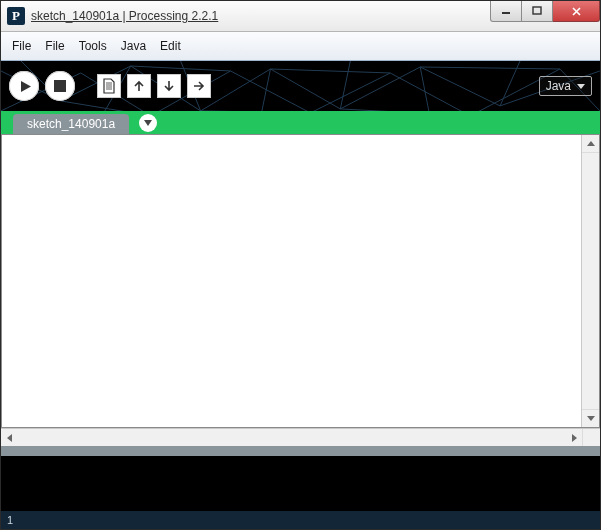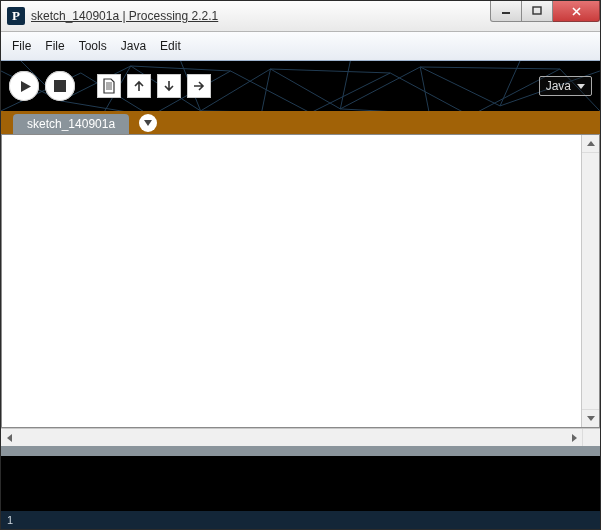--- a/index.html
+++ b/index.html
@@ -24,21 +24,21 @@
   .tb-group{position:relative;display:flex;align-items:center;gap:6px;z-index:2;}
   .tb-round{width:30px;height:30px;border-radius:50%;background:#fff;display:flex;align-items:center;justify-content:center;box-shadow:inset 0 0 0 1px #ccc;}
   .tb-round.stop::after{content:"";width:12px;height:12px;background:#333;}
   .tb-round.play svg{margin-left:2px;}
   .tb-gap{width:10px;}
   .tb-sq{width:24px;height:24px;background:#fff;display:flex;align-items:center;justify-content:center;box-shadow:inset 0 0 0 1px #ccc;}
   .tb-right{margin-left:auto;position:relative;z-index:2;}
   .mode-btn{color:#ddd;border:1px solid #aaa;background:rgba(30,30,30,.3);padding:2px 6px;display:flex;align-items:center;gap:6px;border-radius:2px;}
   .mode-btn .tri{width:0;height:0;border-left:4px solid transparent;border-right:4px solid transparent;border-top:5px solid #ddd;}
   
-  .tabstrip{height:23px;background:#a16207;display:flex;align-items:flex-end;padding:0 0 0 12px;position:relative;}
+  .tabstrip{height:23px;background:#22c55e;display:flex;align-items:flex-end;padding:0 0 0 12px;position:relative;}
   .tab{background:#8a949b;color:#fff;padding:3px 14px;border-top-left-radius:4px;border-top-right-radius:4px;font-size:12px;position:relative;top:0;}
   .tab-arrow{width:18px;height:18px;border-radius:50%;background:#fff;margin-left:10px;margin-bottom:2px;display:flex;align-items:center;justify-content:center;}
   .tab-arrow .tri{width:0;height:0;border-left:4px solid transparent;border-right:4px solid transparent;border-top:6px solid #444;}
   
   .editor-wrap{flex:1;display:flex;flex-direction:column;background:#c9c9c9;}
   .editor-inner{flex:1;display:flex;border:1px solid #8a8a8a;margin:0;background:#fff;position:relative;}
   .editor{flex:1;background:#fff;}
   .vscroll{width:17px;background:#f0f0f0;border-left:1px solid #c8c8c8;position:relative;}
   .vscroll .up,.vscroll .down{height:17px;display:flex;align-items:center;justify-content:center;background:#f0f0f0;border-bottom:1px solid #dcdcdc;}
   .vscroll .down{position:absolute;bottom:0;left:0;right:0;border-top:1px solid #dcdcdc;border-bottom:none;}

